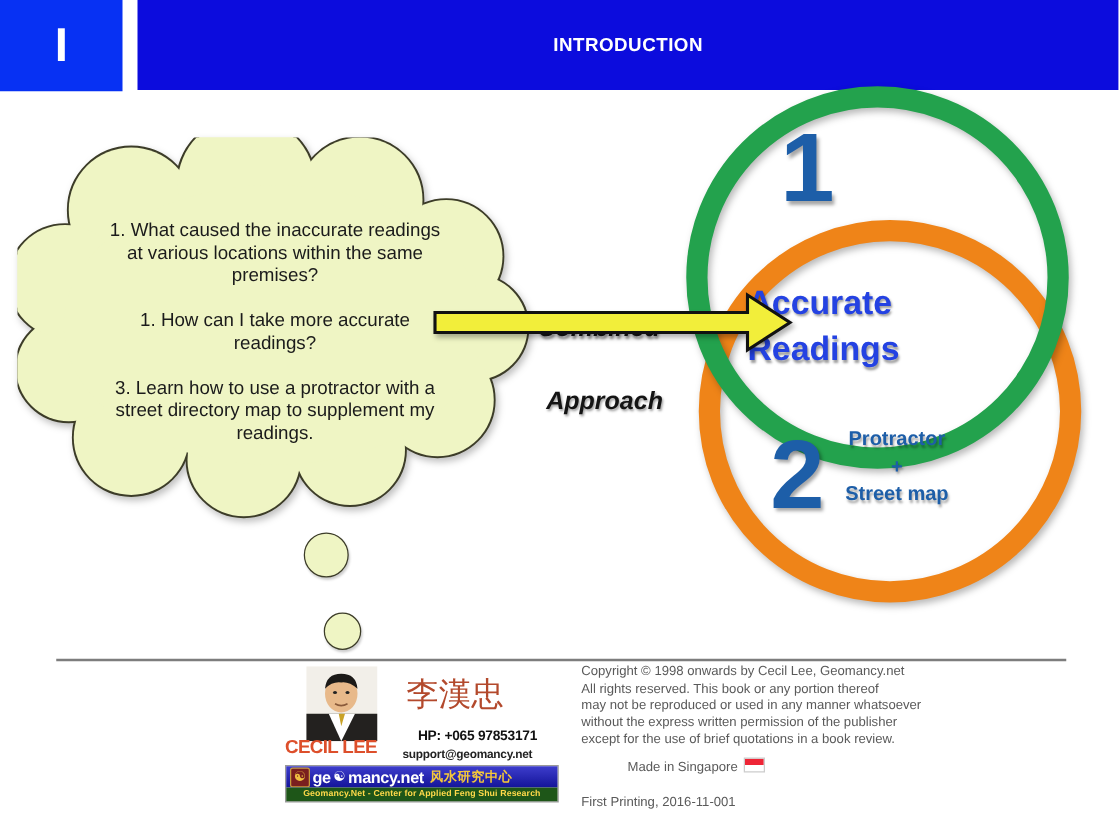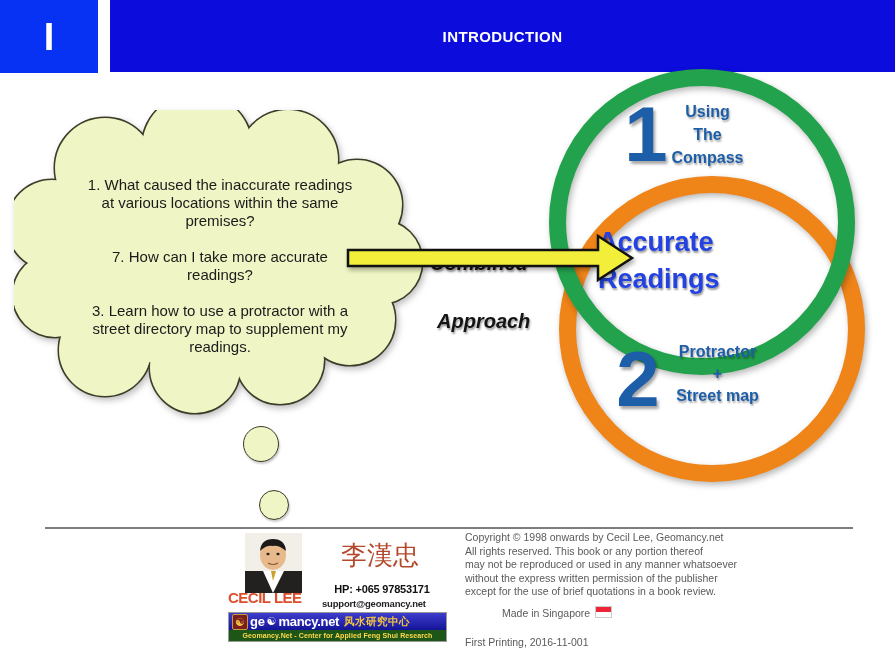--- a/index.html
+++ b/index.html
@@ -61,21 +61,21 @@
     text-shadow:1px 2px 2px rgba(0,0,0,.4);
   }
   
   .sep-line{position:absolute;left:45px;top:527px;width:808px;height:2px;background:#7d7d7d;}
   .photo{position:absolute;left:245px;top:533px;width:57px;height:60px;}
   .author-name{
     position:absolute;left:228px;top:589px;width:92px;
     font-size:15px;font-weight:bold;color:#dd4f2b;letter-spacing:-.5px;
   }
   .chinese-name{
-    position:absolute;left:330px;top:538px;width:100px;text-align:center;
+    position:absolute;left:314px;top:538px;width:100px;text-align:center;
     font-family:"DejaVu Serif",serif;font-size:26px;color:#b3492c;
   }
   .phone{
     position:absolute;left:322px;top:583px;width:120px;text-align:center;
     font-size:11px;font-weight:bold;color:#111;letter-spacing:-.2px;
   }
   .email{
     position:absolute;left:322px;top:598px;width:120px;text-align:left;
     font-size:9.5px;font-weight:bold;color:#222;letter-spacing:-.2px;
   }
@@ -146,43 +146,40 @@
       <circle cx="91" cy="240" r="46"></circle>
       <circle cx="41" cy="185" r="42"></circle>
       <circle cx="38" cy="115" r="45"></circle>
       <ellipse cx="205" cy="150" rx="168" ry="112"></ellipse>
     </g>
   </svg>
   <div class="cloud-text">
     <p>1. What caused the inaccurate readings
 at various locations within the same
 premises?</p>
-    <p>7. How can I take more accurate
+    <p>1. How can I take more accurate
 readings?</p>
     <p>3. Learn how to use a protractor with a
 street directory map to supplement my
 readings.</p>
   </div>
   <div class="trail-bubble trail-1"></div>
   <div class="trail-bubble trail-2"></div>
 
   <div class="combined-word combined-1">Combined</div>
   <div class="combined-word combined-2">Approach</div>
 
   <div class="ring ring-orange"></div>
   <div class="ring ring-green"></div>
 
   <svg class="arrow-svg" width="290" height="52" viewBox="0 0 290 52" style="z-index:5;position:absolute;">
     <polygon points="2,18 252,18 252,4 286,26 252,48 252,34 2,34" fill="#f2ee3a" stroke="#111" stroke-width="2.5" stroke-linejoin="miter"></polygon>
   </svg>
 
   <div class="venn-number num-1">1</div>
-  <div class="venn-label label-1">Using
-The
-Compass</div>
   <div class="venn-center">Accurate
 Readings</div>
   <div class="venn-number num-2">2</div>
   <div class="venn-label label-2">Protractor
 +
 Street map</div>
 
   <div class="sep-line"></div>
 
   <svg class="photo" viewBox="0 0 57 60">

